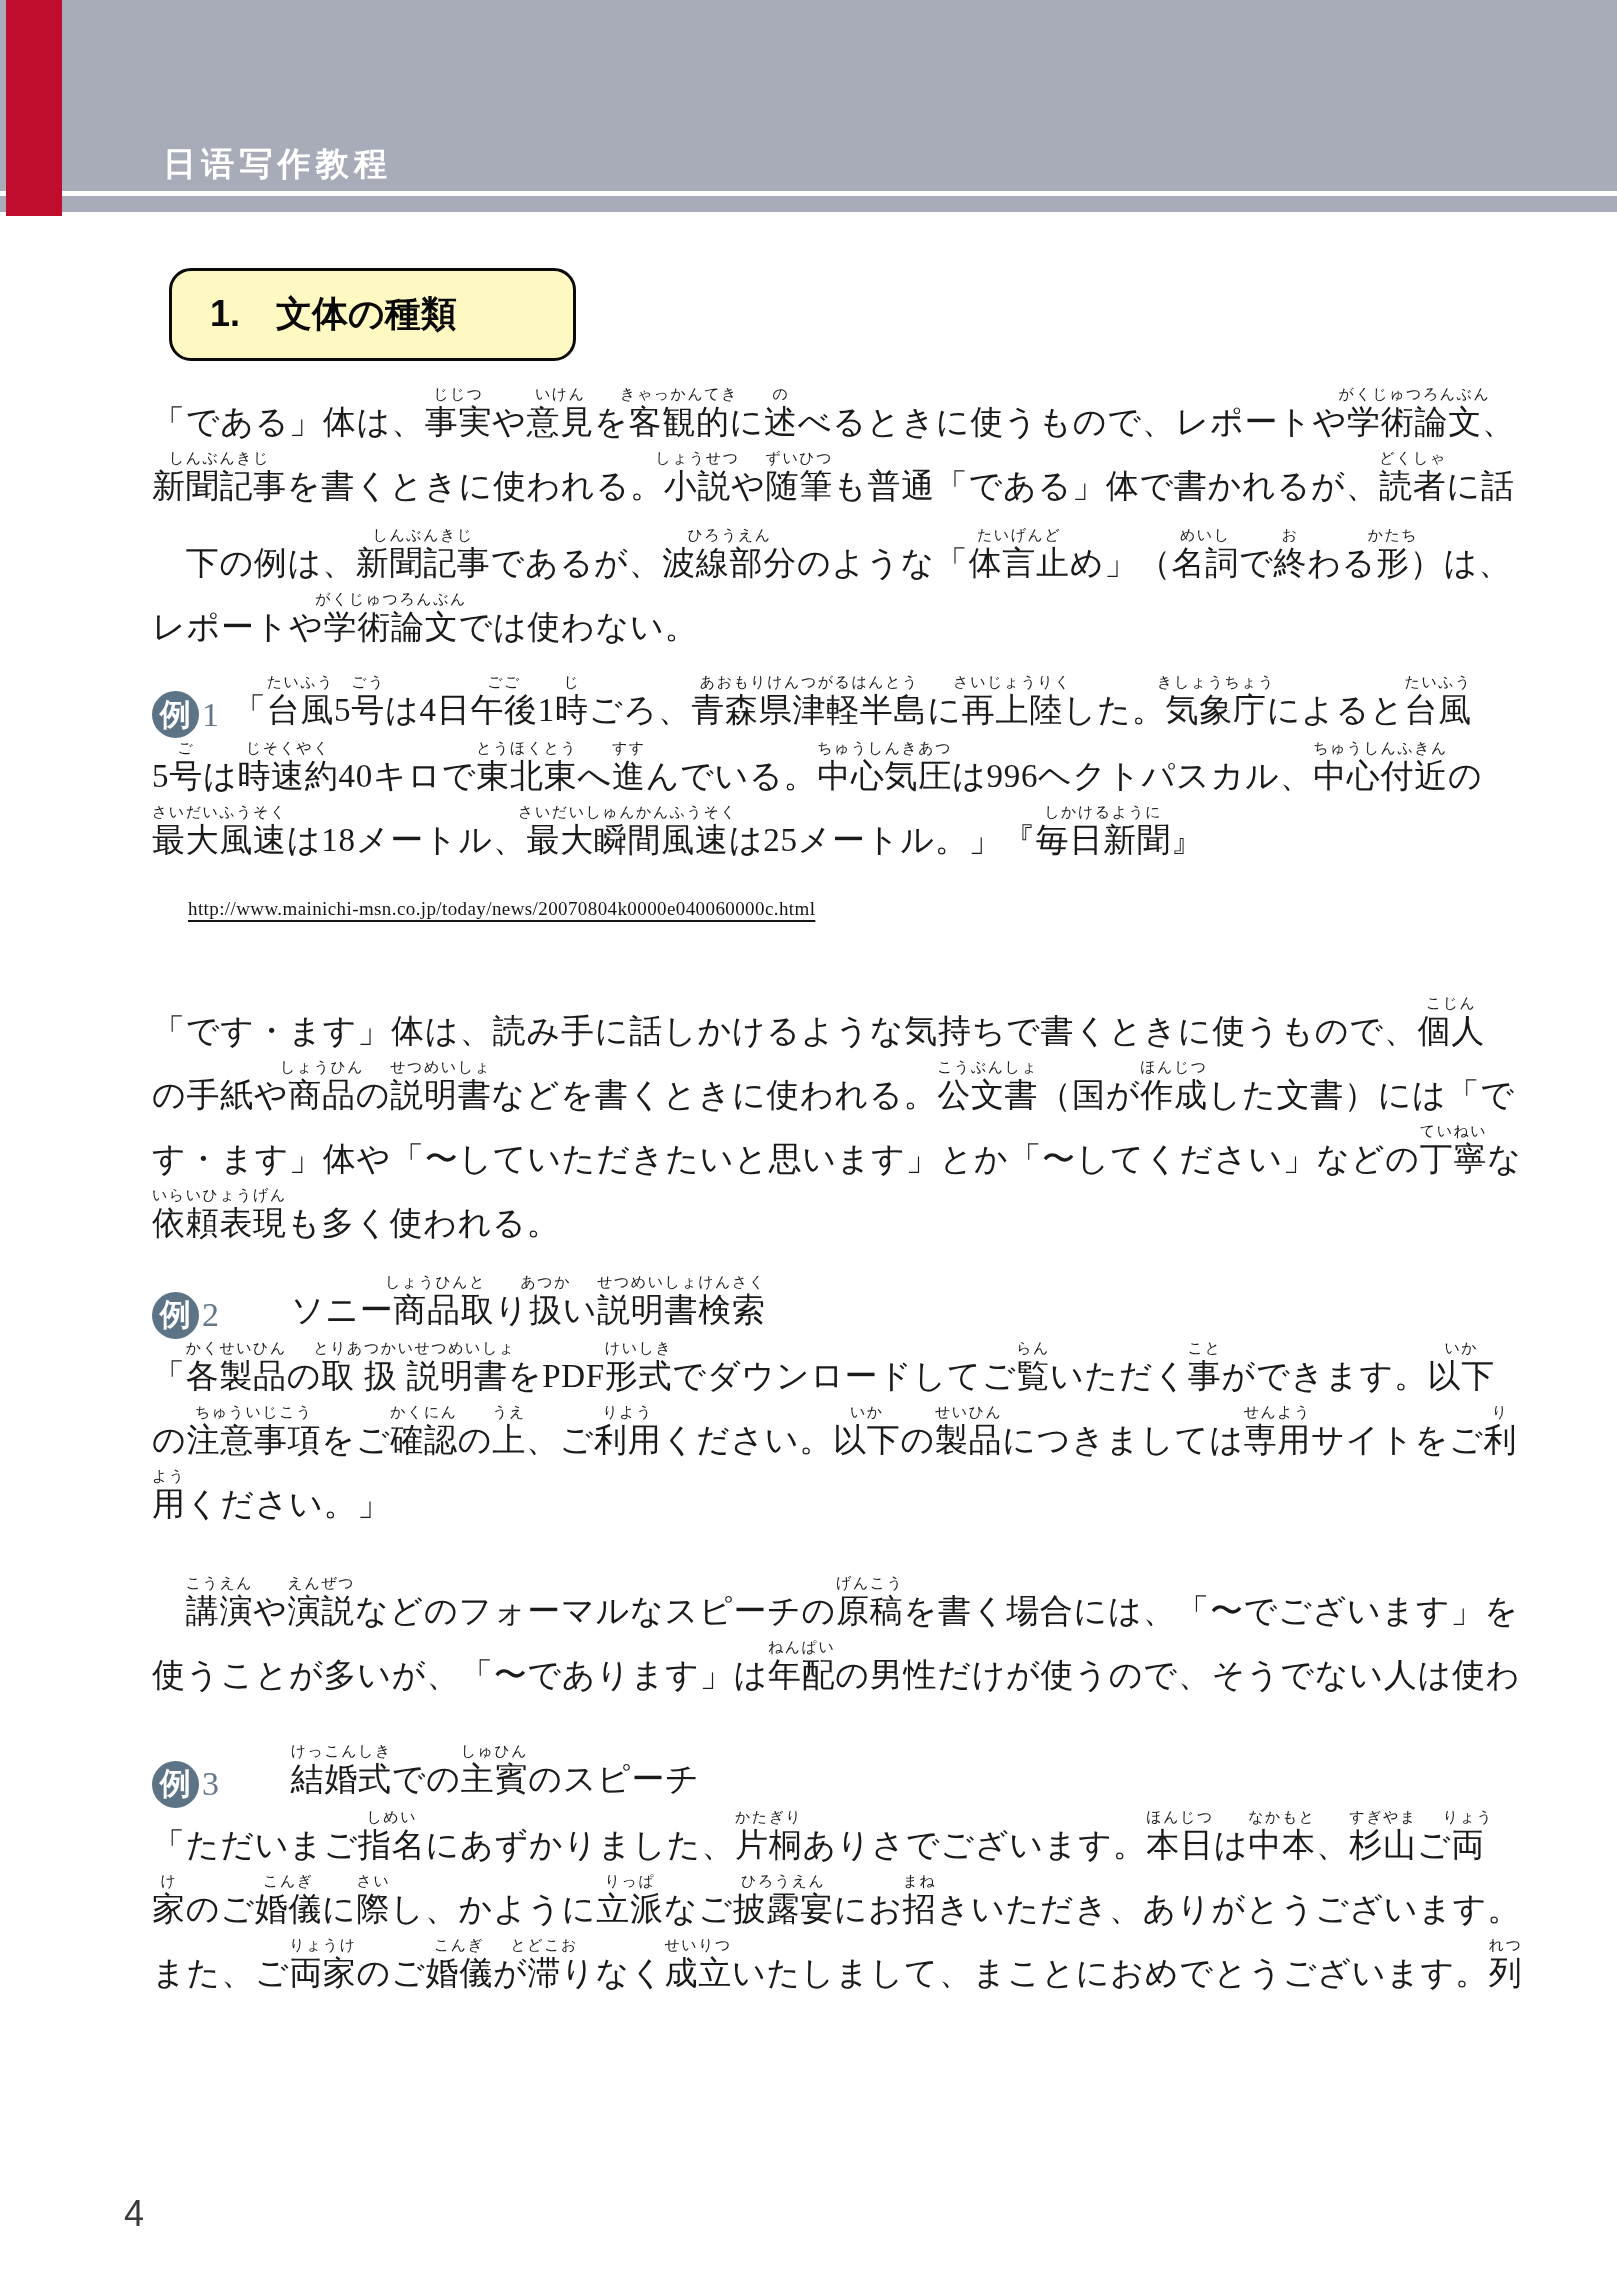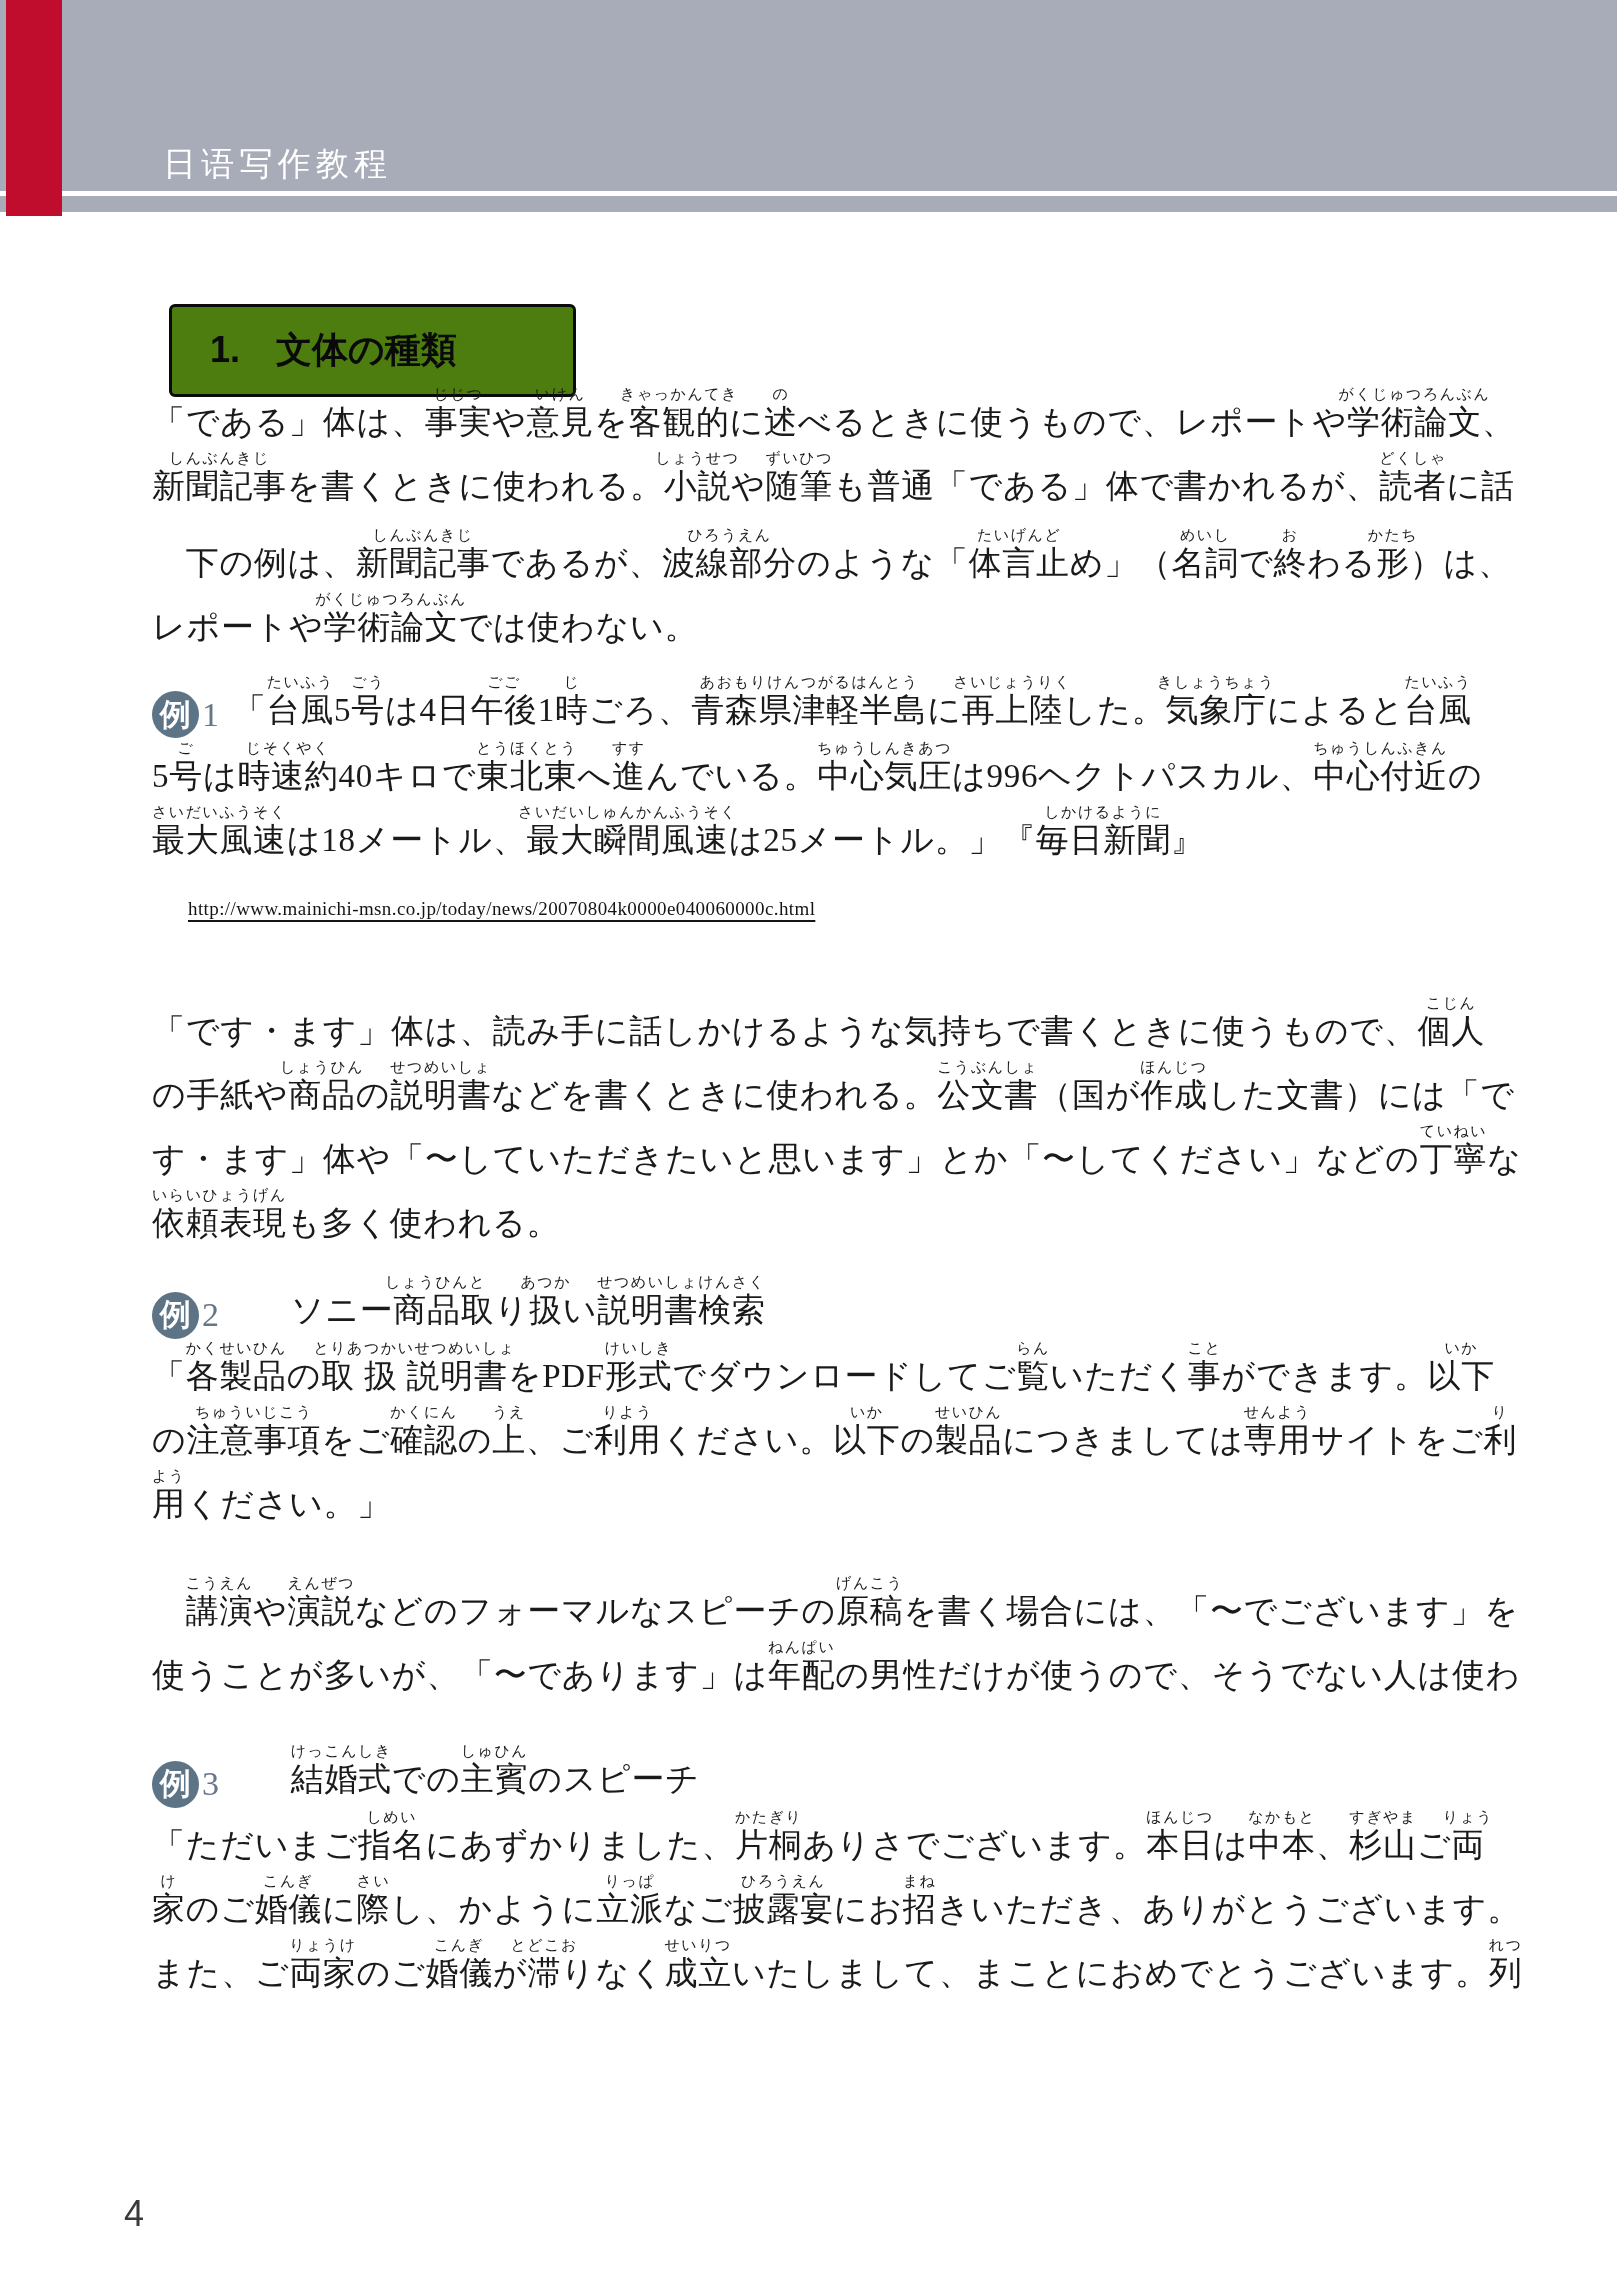--- a/index.html
+++ b/index.html
@@ -14,28 +14,28 @@
     position:relative;width:1617px;height:2273px;background:#ffffff;overflow:hidden;
     font-family:"Liberation Serif","DejaVu Serif",serif;color:var(--text-ink);
   }
   
   .header-band{position:absolute;left:0;top:0;width:1617px;height:191px;background:var(--header-gray);}
   .header-rule{position:absolute;left:0;top:191px;width:1617px;height:5.2px;background:#ffffff;}
   .header-subband{position:absolute;left:0;top:196px;width:1617px;height:16.3px;background:var(--header-gray);}
   .series-title{
     position:absolute;left:163px;top:142px;
     font-family:"Liberation Sans","DejaVu Sans",sans-serif;
-    font-weight:normal;font-size:33px;color:#ffffff;letter-spacing:5.2px;white-space:nowrap;
+    font-weight:bold;font-size:33px;color:#ffffff;letter-spacing:5.2px;white-space:nowrap;
   }
   .edge-marker{position:absolute;left:6px;top:0;width:56px;height:216px;background:var(--accent-red);}
   
   .section-box{
     position:absolute;left:169px;top:268px;width:401px;height:87px;
-    border:3.7px solid #0a0a0a;border-radius:6px;background:#4d7c0f;
-    display:flex;align-items:center;margin-top:36px;
+    border:3.7px solid #0a0a0a;border-radius:22px;background:#fef9c3;
+    display:flex;align-items:center;
   }
   .section-title{
     font-family:"Liberation Sans","DejaVu Sans",sans-serif;
     font-weight:bold;font-size:36px;color:#0a0a0a;padding-left:38px;white-space:nowrap;
   }
   
   .content{position:absolute;left:152px;top:390px;width:1325px;}
   .line{
     position:relative;height:64px;line-height:64px;white-space:nowrap;
     font-size:33px;letter-spacing:0.7px;

